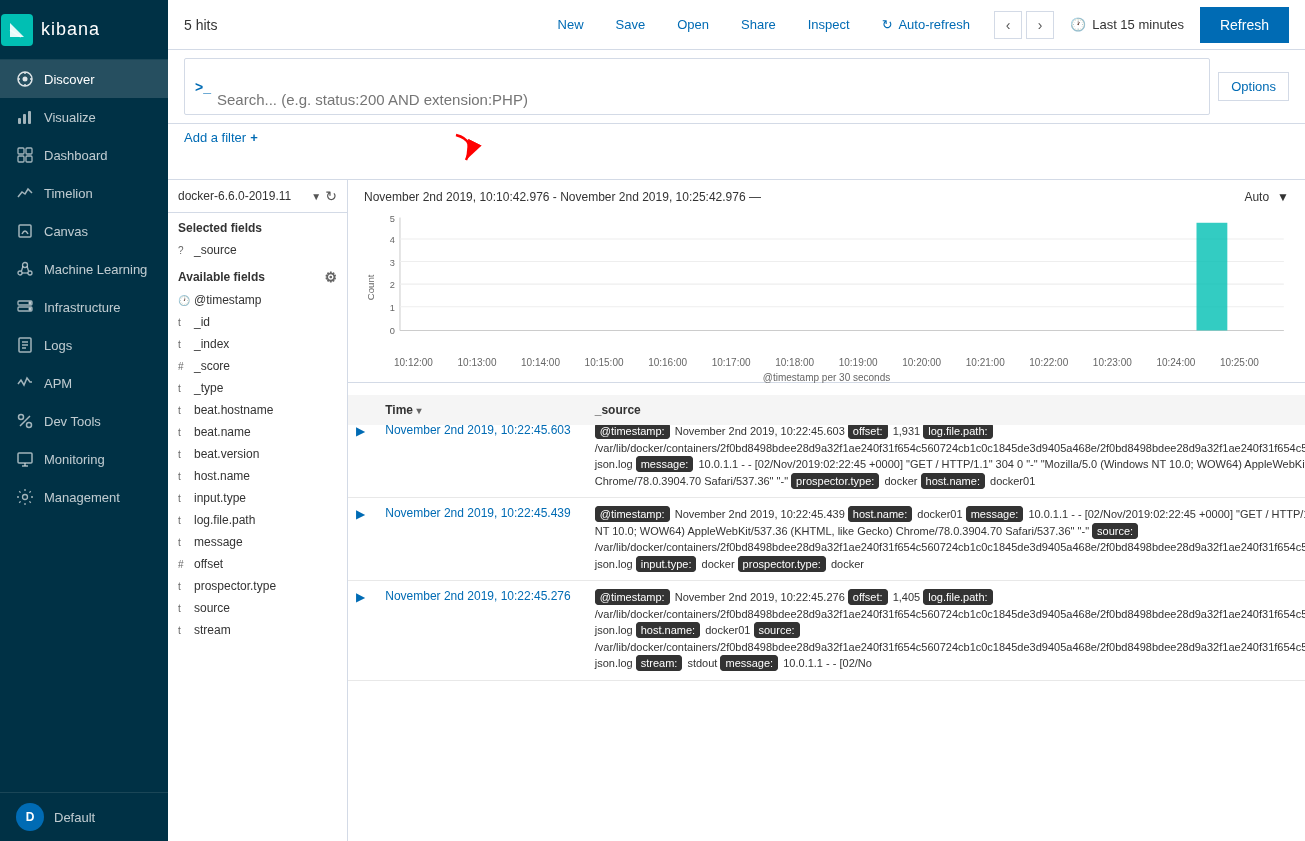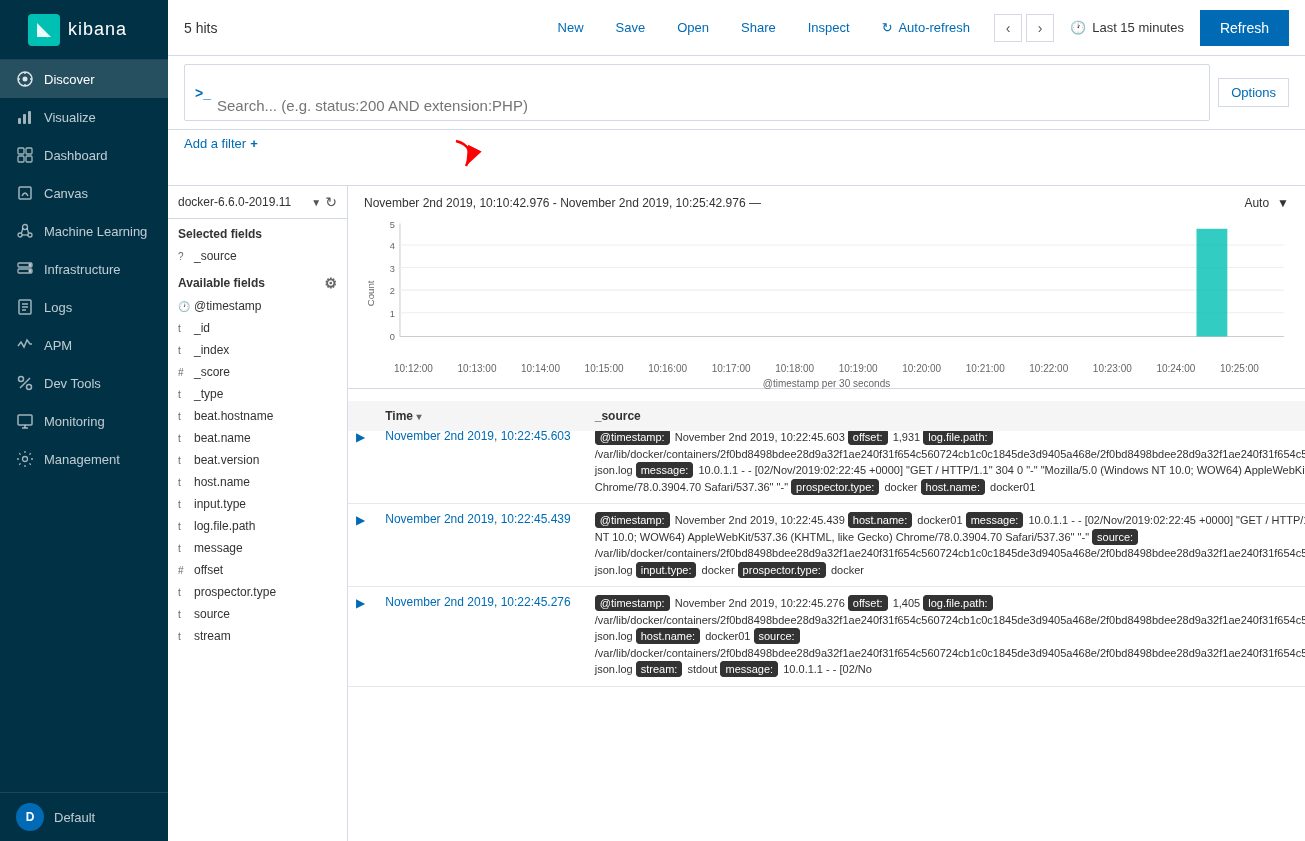--- a/index.html
+++ b/index.html
@@ -11,21 +11,21 @@
       background: #1a1a2e;
       background: #003145;
       display: flex;
       flex-direction: column;
       flex-shrink: 0;
       height: 841px;
     }
     .sidebar-logo {
       display: flex;
       align-items: center;
-      padding: 12px 28px;
+      padding: 12px 1px;
       border-bottom: 1px solid rgba(255,255,255,0.1);
       height: 60px;
     }
     .logo-icon {
       width: 32px;
       height: 32px;
       background: #00BFB3;
       border-radius: 4px;
       display: flex;
       align-items: center;
@@ -72,21 +72,21 @@
       overflow: hidden;
     }
 
     
     .topbar {
       background: white;
       border-bottom: 1px solid #d3dae6;
       padding: 0 16px;
       display: flex;
       align-items: center;
-      height: 56px;
+      height: 50px;
       gap: 12px;
       flex-shrink: 0;
     }
     .hits-count {
       font-size: 14px;
       color: #333;
       font-weight: 500;
       white-space: nowrap;
     }
     .topbar-actions {
@@ -402,20 +402,26 @@
       <span class="nav-label">Visualize</span>
     </div>
     <div class="nav-item">
       <svg class="nav-icon" viewBox="0 0 18 18" fill="currentColor">
           <rect x="2" y="2" width="6" height="6" rx="1" fill="none" stroke="currentColor" stroke-width="1.3"></rect>
           <rect x="10" y="2" width="6" height="6" rx="1" fill="none" stroke="currentColor" stroke-width="1.3"></rect>
           <rect x="2" y="10" width="6" height="6" rx="1" fill="none" stroke="currentColor" stroke-width="1.3"></rect>
           <rect x="10" y="10" width="6" height="6" rx="1" fill="none" stroke="currentColor" stroke-width="1.3"></rect>
         </svg>
       <span class="nav-label">Dashboard</span>
+    </div>
+    <div class="nav-item">
+      <svg class="nav-icon" viewBox="0 0 18 18" fill="none" stroke="currentColor" stroke-width="1.5">
+          <polyline points="2,13 6,8 9,10 12,5 16,9"></polyline>
+        </svg>
+      <span class="nav-label">Timelion</span>
     </div>
     <div class="nav-item">
       <svg class="nav-icon" viewBox="0 0 18 18" fill="none" stroke="currentColor" stroke-width="1.5">
           <rect x="3" y="3" width="12" height="12" rx="1"></rect>
           <path d="M6 12 Q9 6 12 12"></path>
         </svg>
       <span class="nav-label">Canvas</span>
     </div>
     <div class="nav-item">
       <svg class="nav-icon" viewBox="0 0 18 18" fill="none" stroke="currentColor" stroke-width="1.3">

